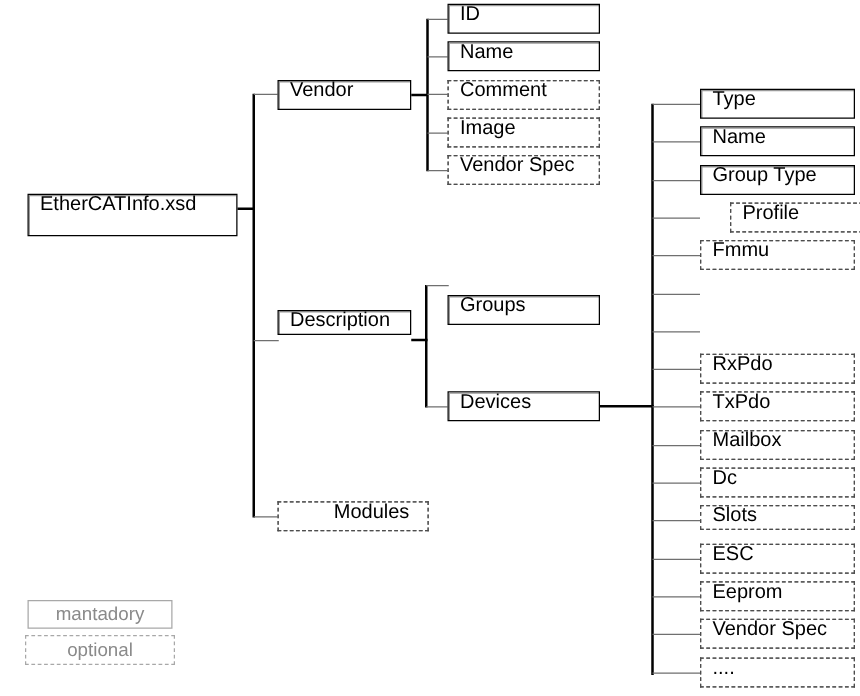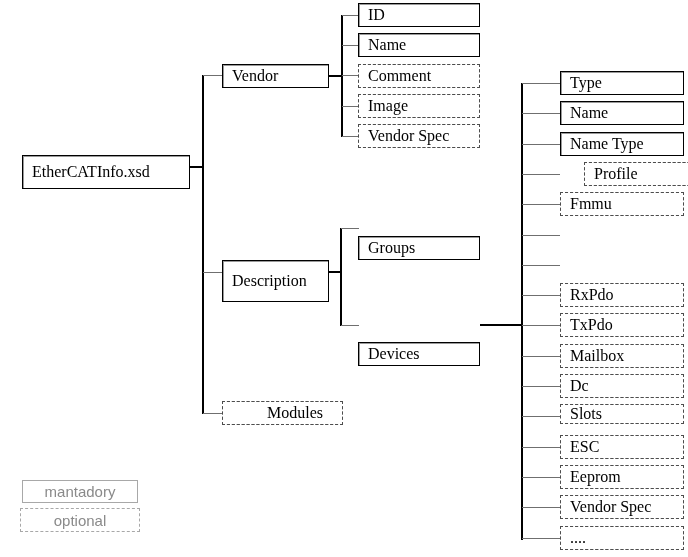--- a/index.html
+++ b/index.html
@@ -14,28 +14,27 @@
     height: 557px;
     background: #ffffff;
     overflow: hidden;
     font-family: "Liberation Sans", sans-serif;
   }
   .node {
     position: absolute;
     box-sizing: border-box;
     background: #ffffff;
     display: flex;
-    align-items: center;
+    align-items: flex-start;
     font-size: 16px;
     line-height: 1;
     color: #000000;
     letter-spacing: 0px;
     padding-left: 9px;
     white-space: nowrap;
-    font-family: Liberation Serif, serif;
   }
   .node.mandatory {
     border: 1px solid #000000;
     box-shadow: 1px 1px 0 0 #9a9a9a inset;
   }
   .node.optional {
     border: 1px dashed #000000;
   }
   
   .node.optional::after {
@@ -92,21 +91,21 @@
   <div class="wire h grey" style="left:203px; top:75px; width:20px;"></div>
 
   <div class="wire h grey" style="left:203px; top:272px; width:20px;"></div>
 
   <div class="wire h grey" style="left:203px; top:413px; width:20px;"></div>
 
   <div class="node mandatory" style="left:222px; top:64px; width:107px; height:24px;">
     <span>Vendor</span>
   </div>
 
-  <div class="node mandatory" style="left:222px; top:260px; width:107px; height:42px;">
+  <div class="node mandatory" style="left:222px; top:248px; width:107px; height:20px;">
     <span>Description</span>
   </div>
 
   <div class="node optional" style="left:222px; top:401px; width:121px; height:24px;padding-left:44px;">
     <span>Modules</span>
   </div>
 
   <div class="wire thick-h" style="left:329px; top:75px; width:13px;"></div>
   <div class="wire thick-v" style="left:341px; top:15px; height:122px;"></div>
 
@@ -134,21 +133,21 @@
 
   <div class="wire thick-h" style="left:329px; top:271px; width:13px;"></div>
   <div class="wire thick-v" style="left:340px; top:228px; height:98px;"></div>
 
   <div class="wire h grey" style="left:341px; top:228px; width:18px;"></div>
   <div class="wire h grey" style="left:341px; top:325px; width:18px;"></div>
 
   <div class="node mandatory" style="left:358px; top:216px; width:122px; height:24px;margin-top:20px;">
     <span>Groups</span>
   </div>
-  <div class="node mandatory" style="left:358px; top:313px; width:122px; height:24px;margin-top:29px;">
+  <div class="node mandatory" style="left:358px; top:313px; width:122px; height:24px;">
     <span>Devices</span>
   </div>
 
   <div class="wire thick-h" style="left:480px; top:324px; width:43px;"></div>
   <div class="wire thick-v" style="left:521px; top:83px; height:457px;"></div>
 
   <div class="wire h grey" style="left:522px; top:83px; width:38px;"></div>
   <div class="wire h grey" style="left:522px; top:113px; width:38px;"></div>
   <div class="wire h grey" style="left:522px; top:144px; width:38px;"></div>
   <div class="wire h grey" style="left:522px; top:174px; width:38px;"></div>
@@ -165,21 +164,21 @@
   <div class="wire h grey" style="left:522px; top:507px; width:38px;"></div>
   <div class="wire h grey" style="left:522px; top:538px; width:38px;"></div>
 
   <div class="node mandatory" style="left:560px; top:71px; width:124px; height:24px;">
     <span>Type</span>
   </div>
   <div class="node mandatory" style="left:560px; top:101px; width:124px; height:24px;">
     <span>Name</span>
   </div>
   <div class="node mandatory" style="left:560px; top:132px; width:124px; height:24px;">
-    <span>Name Type</span>
+    <span>Group Type</span>
   </div>
   <div class="node optional" style="left:584px; top:162px; width:136px; height:24px;">
     <span>Profile</span>
   </div>
   <div class="node optional" style="left:560px; top:192px; width:124px; height:24px;">
     <span>Fmmu</span>
   </div>
   <div class="node optional" style="left:560px; top:283px; width:124px; height:24px;">
     <span>RxPdo</span>
   </div>

